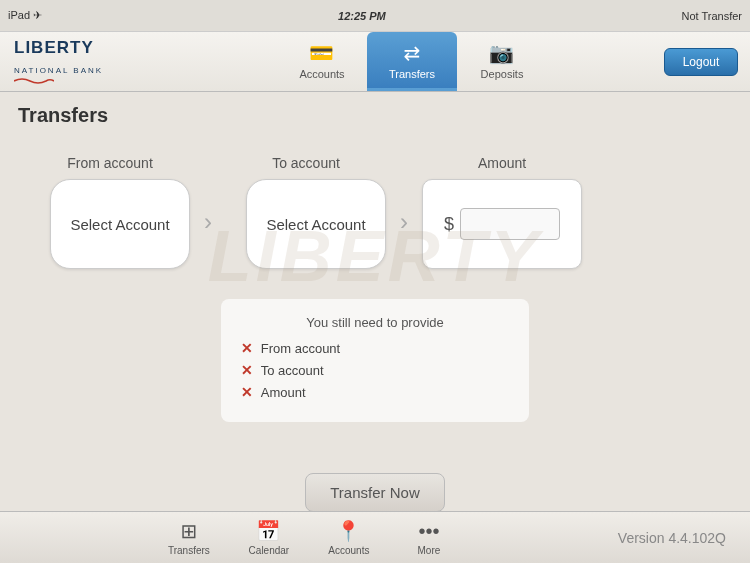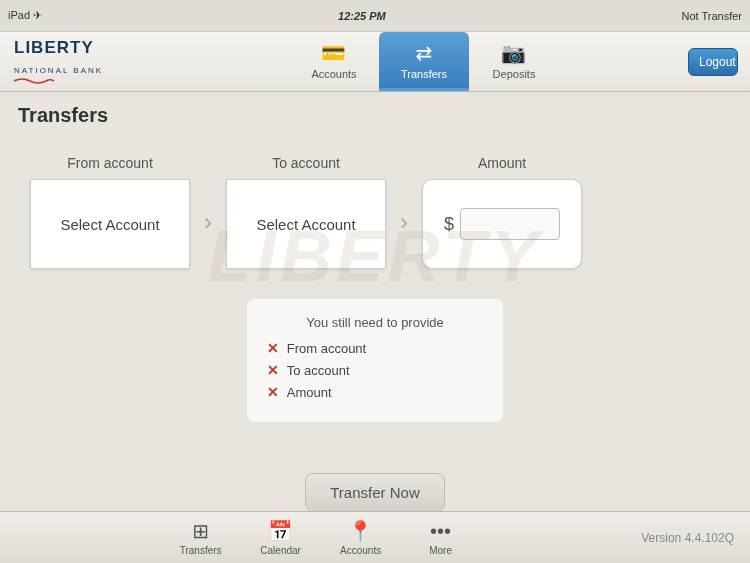--- a/index.html
+++ b/index.html
@@ -85,21 +85,21 @@
       gap: 3px;
       border-bottom: 3px solid transparent;
     }
     .nav-tab.active {
       background: linear-gradient(to bottom, #5a9fd4, #3a7fbf);
       color: #fff;
       border-radius: 6px 6px 0 0;
     }
     .nav-tab-icon { font-size: 20px; }
     .logout-btn {
-      width: 50px;
+      width: 74px;
       margin-right: 12px;
       background: linear-gradient(to bottom, #4a9ad4, #2a6faa);
       color: #fff;
       border: 1px solid #1a5a90;
       border-radius: 6px;
       padding: 6px 10px;
       font-size: 12px;
       cursor: pointer;
       text-align: center;
     }
@@ -133,32 +133,33 @@
       flex-direction: column;
       align-items: center;
       gap: 8px;
     }
     .account-label {
       font-size: 14px;
       color: #555;
       font-weight: 500;
     }
     .account-box {
-      width: 160px;
+      width: 140px;
       height: 90px;
       background: #fff;
       border: 1px solid #ccc;
-      border-radius: 2px;
+      border-radius: 20px;
       display: flex;
       align-items: center;
       justify-content: center;
       font-size: 15px;
       color: #444;
       cursor: pointer;
       box-shadow: 0 1px 3px rgba(0,0,0,0.1);
+      margin-left: 20px;
     }
     .chevron {
       font-size: 24px;
       color: #aaa;
       padding: 0 14px;
       margin-top: 20px;
     }
 
     .amount-section {
       display: flex;
@@ -212,21 +213,21 @@
       white-space: nowrap;
       z-index: 0;
     }
 
     
     .validation-box {
       background: rgba(255,255,255,0.7);
       border: none;
       border-radius: 8px;
       padding: 16px 20px;
-      width: 256px;
+      width: 308px;
       margin: 0 auto;
       position: relative;
       z-index: 1;
     }
     .validation-title {
       font-size: 13px;
       color: #555;
       margin-bottom: 10px;
       text-align: center;
     }
@@ -286,23 +287,23 @@
       justify-content: center;
       width: 80px;
       height: 52px;
       cursor: pointer;
       font-size: 10px;
       color: #555;
       gap: 2px;
     }
     .bottom-tab-icon { font-size: 20px; }
     .version-text {
-      font-size: 12px;
+      font-size: 14px;
       color: #888;
-      padding-right: 16px;
+      padding-right: 24px;
     }
   </style>
 </head>
 <body>
 
 <div class="status-bar">
   <span class="status-left">
     <span>iPad ✈</span>
   </span>
   <span class="status-center">12:25 PM</span>

